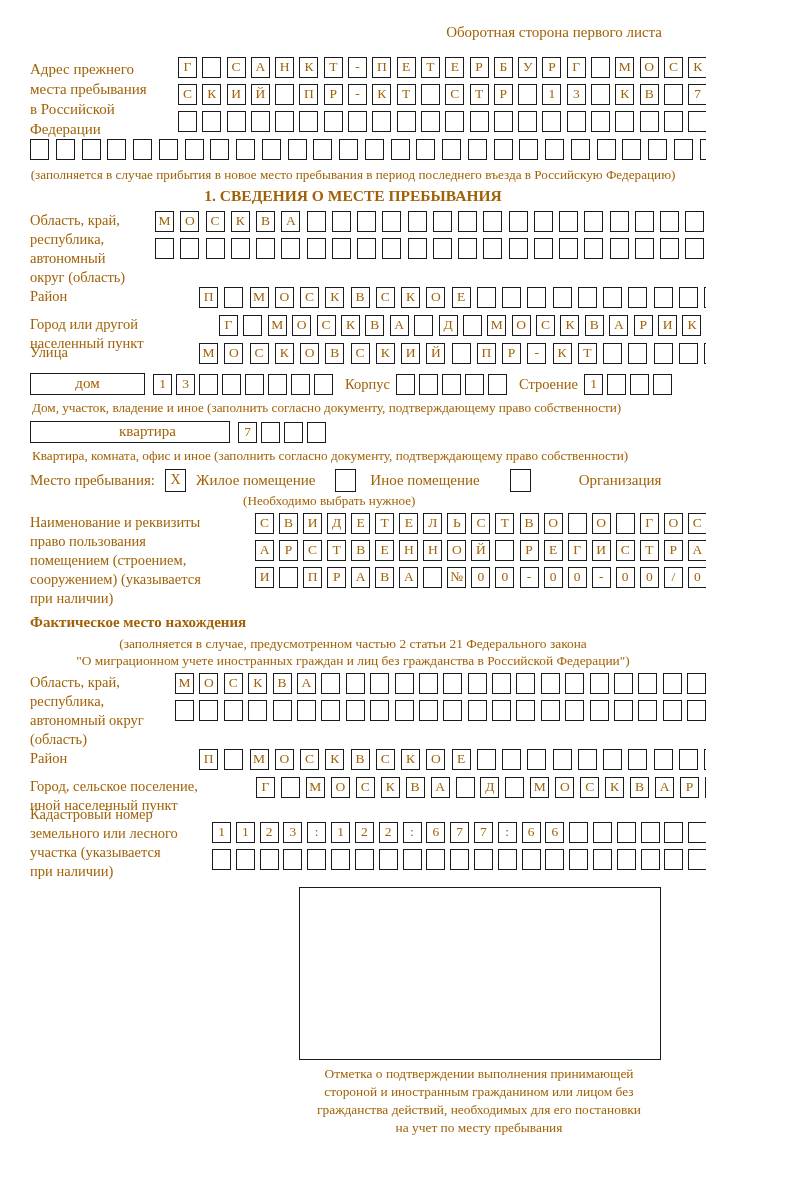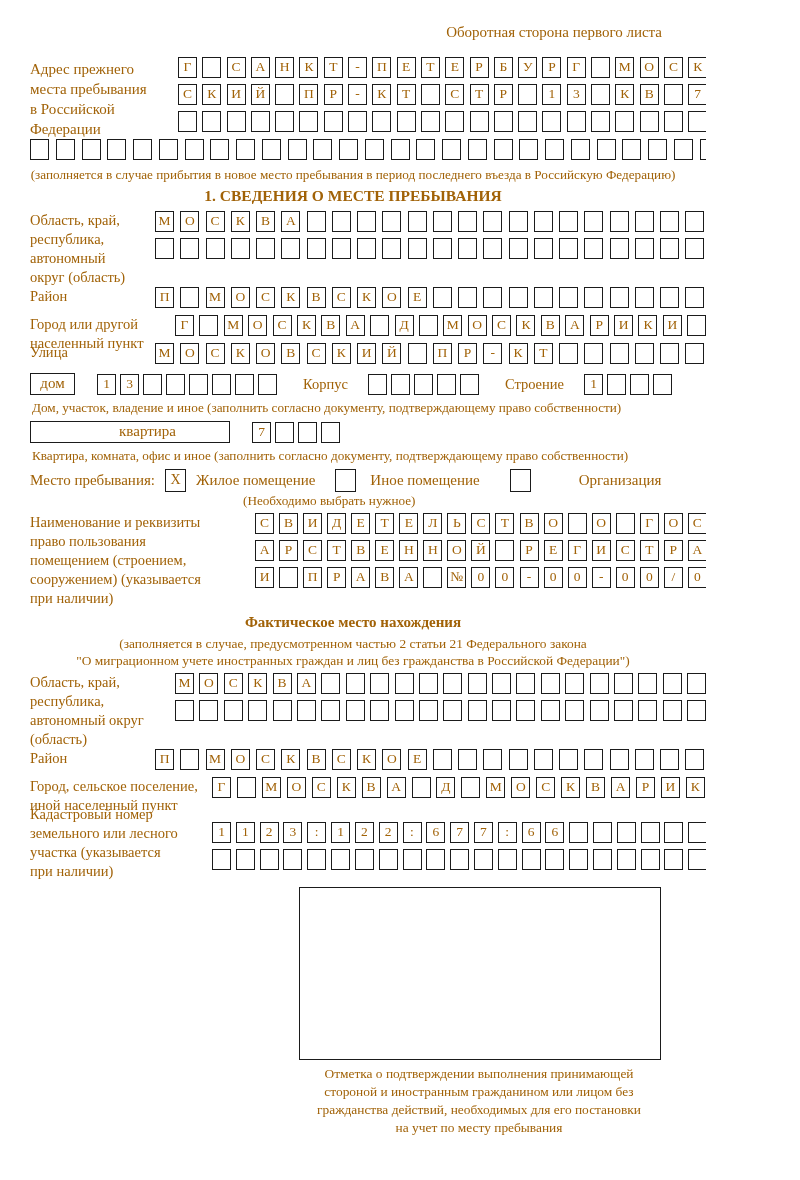--- a/index.html
+++ b/index.html
@@ -15,48 +15,48 @@
   .cell{
     width:19px;height:21px;box-sizing:border-box;border:1.6px solid #1b1b1b;
     font-size:13.5px;line-height:18px;text-align:center;flex:0 0 19px;background:#fff;
   }
   .cells-inline{display:flex;}
   .cells-inline .cell{margin-right:4px;}
   
   .frow{display:flex;align-items:flex-start;}
   .flabel{font-size:14.5px;line-height:19px;flex:0 0 auto;}
   .fgrid{flex:0 0 auto;}
-  .h28{height:28px;}
+  .h28{height:28px;gap:44px;}
   .sec1{display:flex;margin-top:16px;}
   .sec1 .flabel{width:148px;font-size:15px;line-height:20px;padding-top:2px;}
   .sec1 .fgrid{width:578px;}
   .fullrow{width:740px;}
   .caption{font-size:13.2px;text-align:center;line-height:17px;}
   .caption-left{font-size:13.2px;text-align:left;line-height:17px;margin:1px 0 3px 2px;}
   .h2title{font-size:15.5px;font-weight:bold;text-align:center;margin:3px 0 5px 0;line-height:20px;}
   .w125{width:125px;} .w145{width:145px;} .w182{width:182px;} .w225{width:225px;}
   .g600{width:600px;} .g580{width:580px;} .g543{width:543px;} .g500{width:500px;}
   
-  .domrow{display:flex;align-items:center;height:26px;margin-bottom:2px;gap:14px;}
+  .domrow{display:flex;align-items:center;height:26px;margin-bottom:2px;}
   .widebox{
     height:22px;box-sizing:border-box;border:1.6px solid #1b1b1b;
     text-align:center;font-size:15px;line-height:19px;background:#fff;
   }
   .wb170{width:170px;margin-right:8px;}
   .wb200{width:200px;margin-right:8px;padding-left:35px;}
   .inline-lab{font-size:14.5px;margin:0 6px 0 8px;}
   
   .mestorow{display:flex;align-items:center;height:26px;margin-top:2px;}
   .checkbox{
     width:21px;height:23px;box-sizing:border-box;border:1.6px solid #1b1b1b;
     font-size:14px;line-height:20px;text-align:center;background:#fff;
   }
   .m-lab{font-size:15px;}
   .nvn{font-size:13.2px;margin-left:213px;width:230px;text-align:left;line-height:16px;}
-  .fact-title{font-size:15px;font-weight:bold;text-align:center;margin:4px 0 3px 0;line-height:20px;}
+  .fact-title{font-size:15px;font-weight:bold;text-align:left;margin:4px 0 3px 0;line-height:20px;}
   .fact-note{font-size:13.4px;text-align:center;line-height:17px;}
   .kad-grids{padding-top:17px;}
   .stamp-wrap{margin-top:6px;}
   .stamp-box{
     margin-left:auto;margin-right:15px;width:362px;height:173px;
     border:1.6px solid #1b1b1b;box-sizing:border-box;background:#fff;
   }
   .stamp-cap{margin-left:auto;margin-right:3px;width:388px;margin-top:5px;}
   .stamp-cap div{font-size:13.4px;text-align:center;line-height:18px;}
   .mt4{margin-top:4px;}

